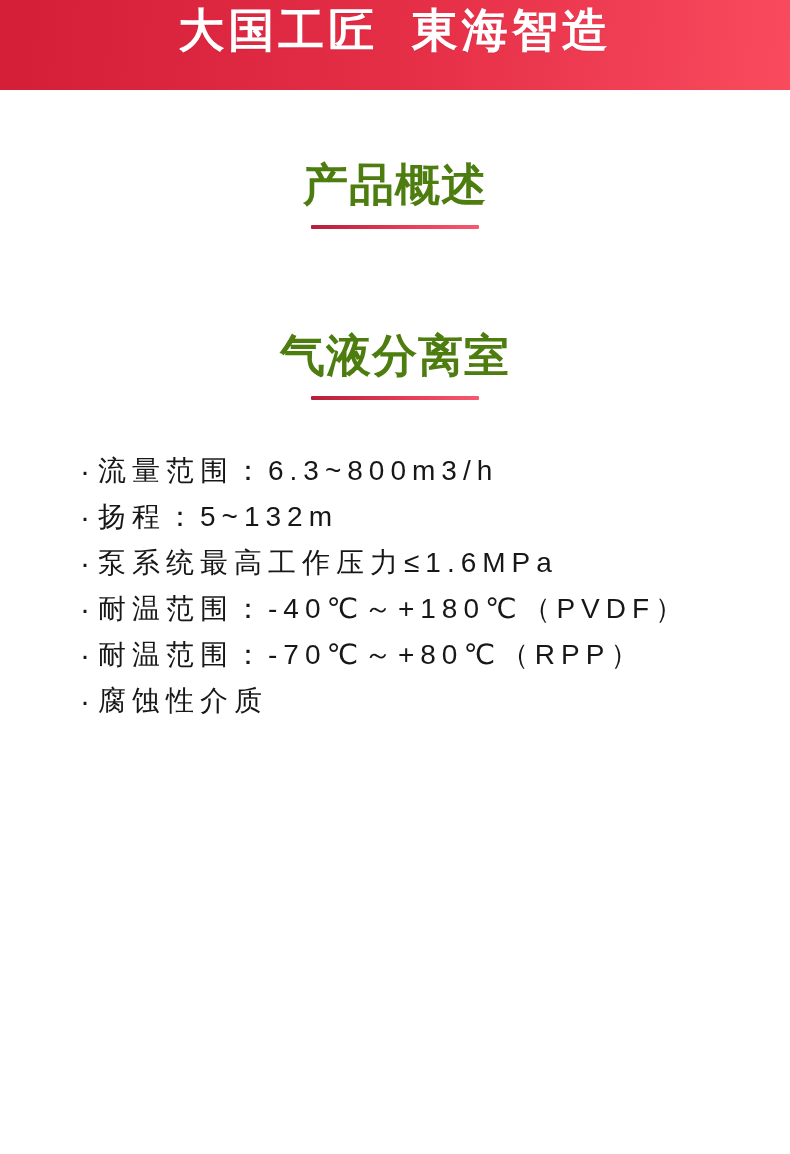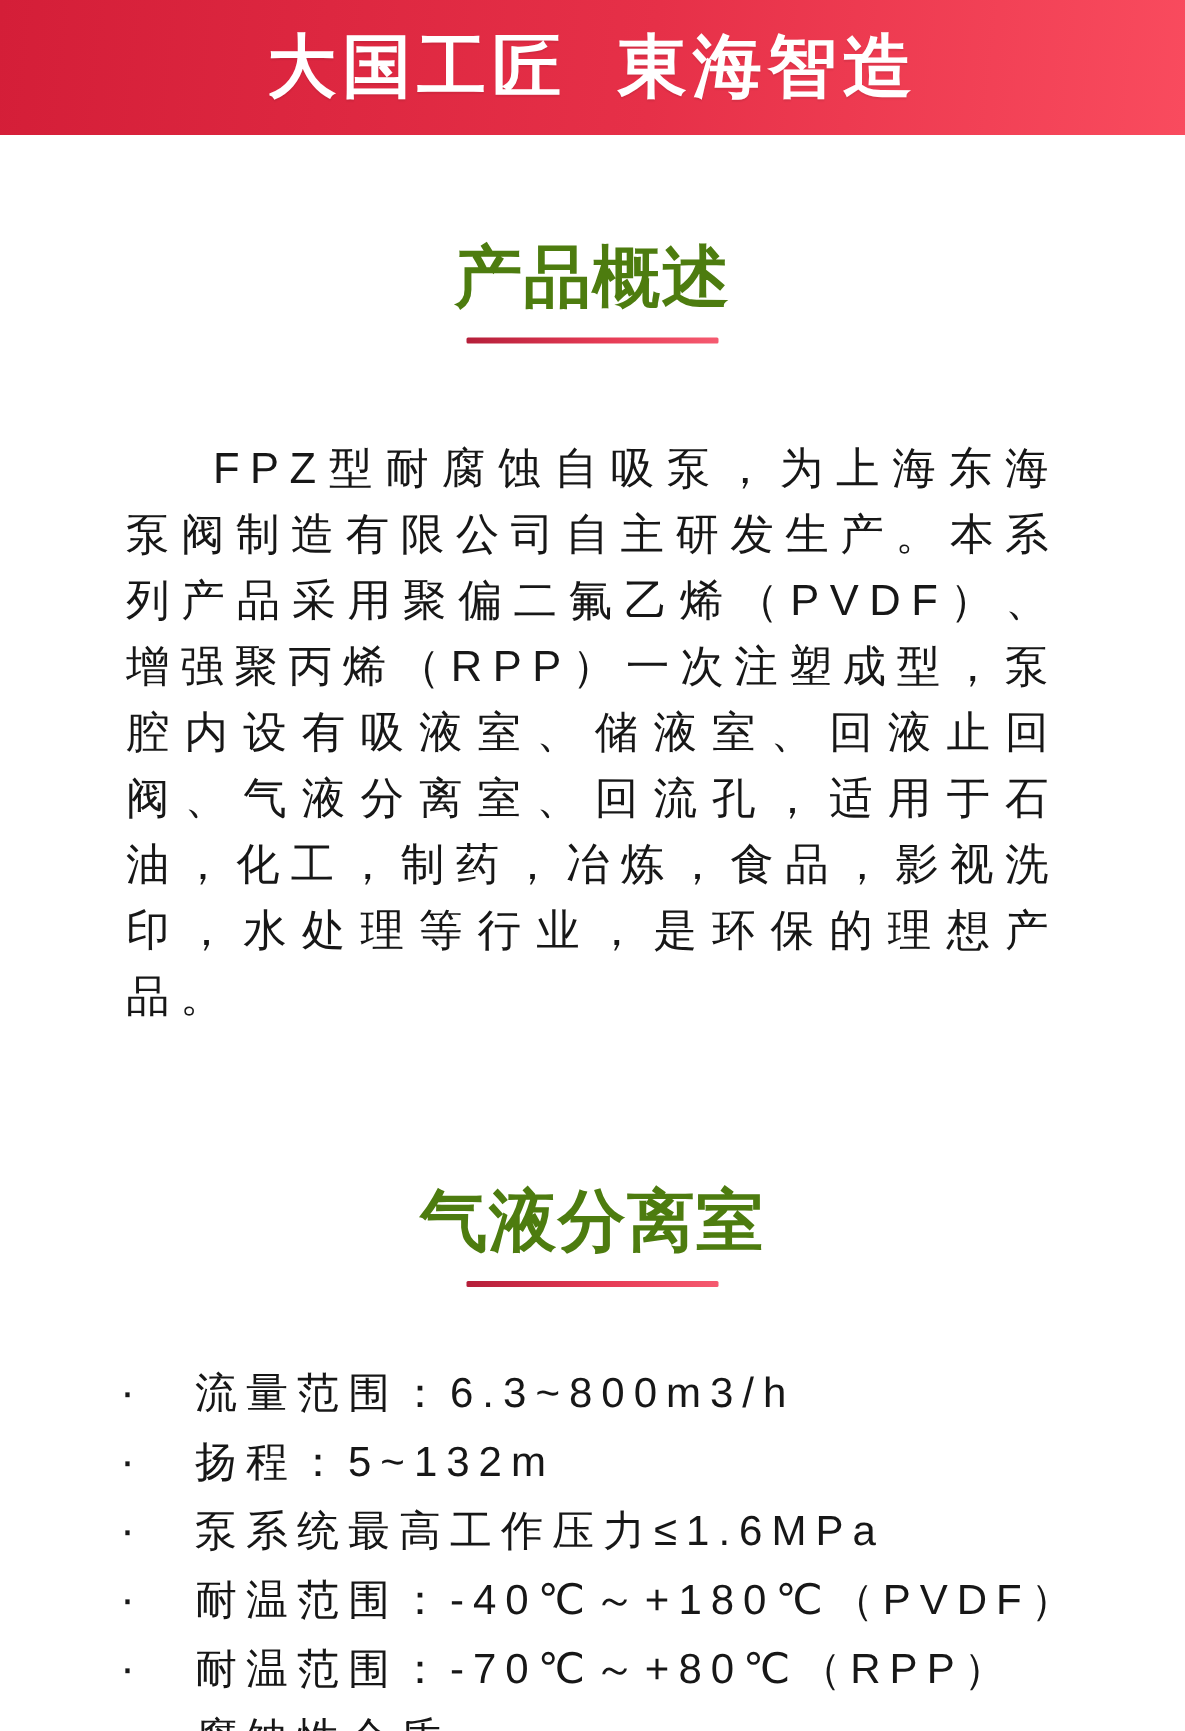--- a/index.html
+++ b/index.html
@@ -13,21 +13,20 @@
     overflow: hidden;
   }
   .page { width: 790px; height: 1154px; background: #ffffff; }
 
   
   .banner {
     width: 790px;
     height: 90px;
     background: linear-gradient(96deg, #d41e38 0%, #e63048 55%, #f94b5e 100%);
     display: flex;
-    align-items: center;
     justify-content: center;
   }
   .banner-title {
     color: #ffffff;
     font-size: 46px;
     font-weight: 800;
     letter-spacing: 4px;
     white-space: pre;
     text-shadow: 0 1px 1px rgba(0,0,0,0.08);
   }
@@ -81,36 +80,34 @@
     width: 18px;
     flex: 0 0 18px;
     color: #171717;
     line-height: 46px;
   }
   .condition-text {
     font-size: 28px;
     letter-spacing: 6px;
     color: #171717;
     white-space: nowrap;
-    margin-left: 32px;
   }
 </style>
 </head>
 <body>
 
 <div class="page">
 
   <header class="banner">
     <span class="banner-title">大国工匠  東海智造</span>
   </header>
 
   <section class="overview">
     <h2 class="section-title">产品概述</h2>
     <div class="title-underline"></div>
-    <p class="overview-paragraph">FPZ型耐腐蚀自吸泵，为上海东海泵阀制造有限公司自主研发生产。本系列产品采用聚偏二氟乙烯（PVDF）、增强聚丙烯（RPP）一次注塑成型，泵腔内设有吸液室、储液室、回液止回阀、气液分离室、回流孔，适用于石油，化工，制药，冶炼，食品，影视洗印，水处理等行业，是环保的理想产品。</p>
   </section>
 
   <section class="conditions">
     <h2 class="section-title">气液分离室</h2>
     <div class="title-underline"></div>
 
     <ul class="conditions-list">
       <li class="condition-item">
         <span class="bullet-dot">·</span>
         <span class="condition-text">流量范围：6.3~800m3/h</span>

